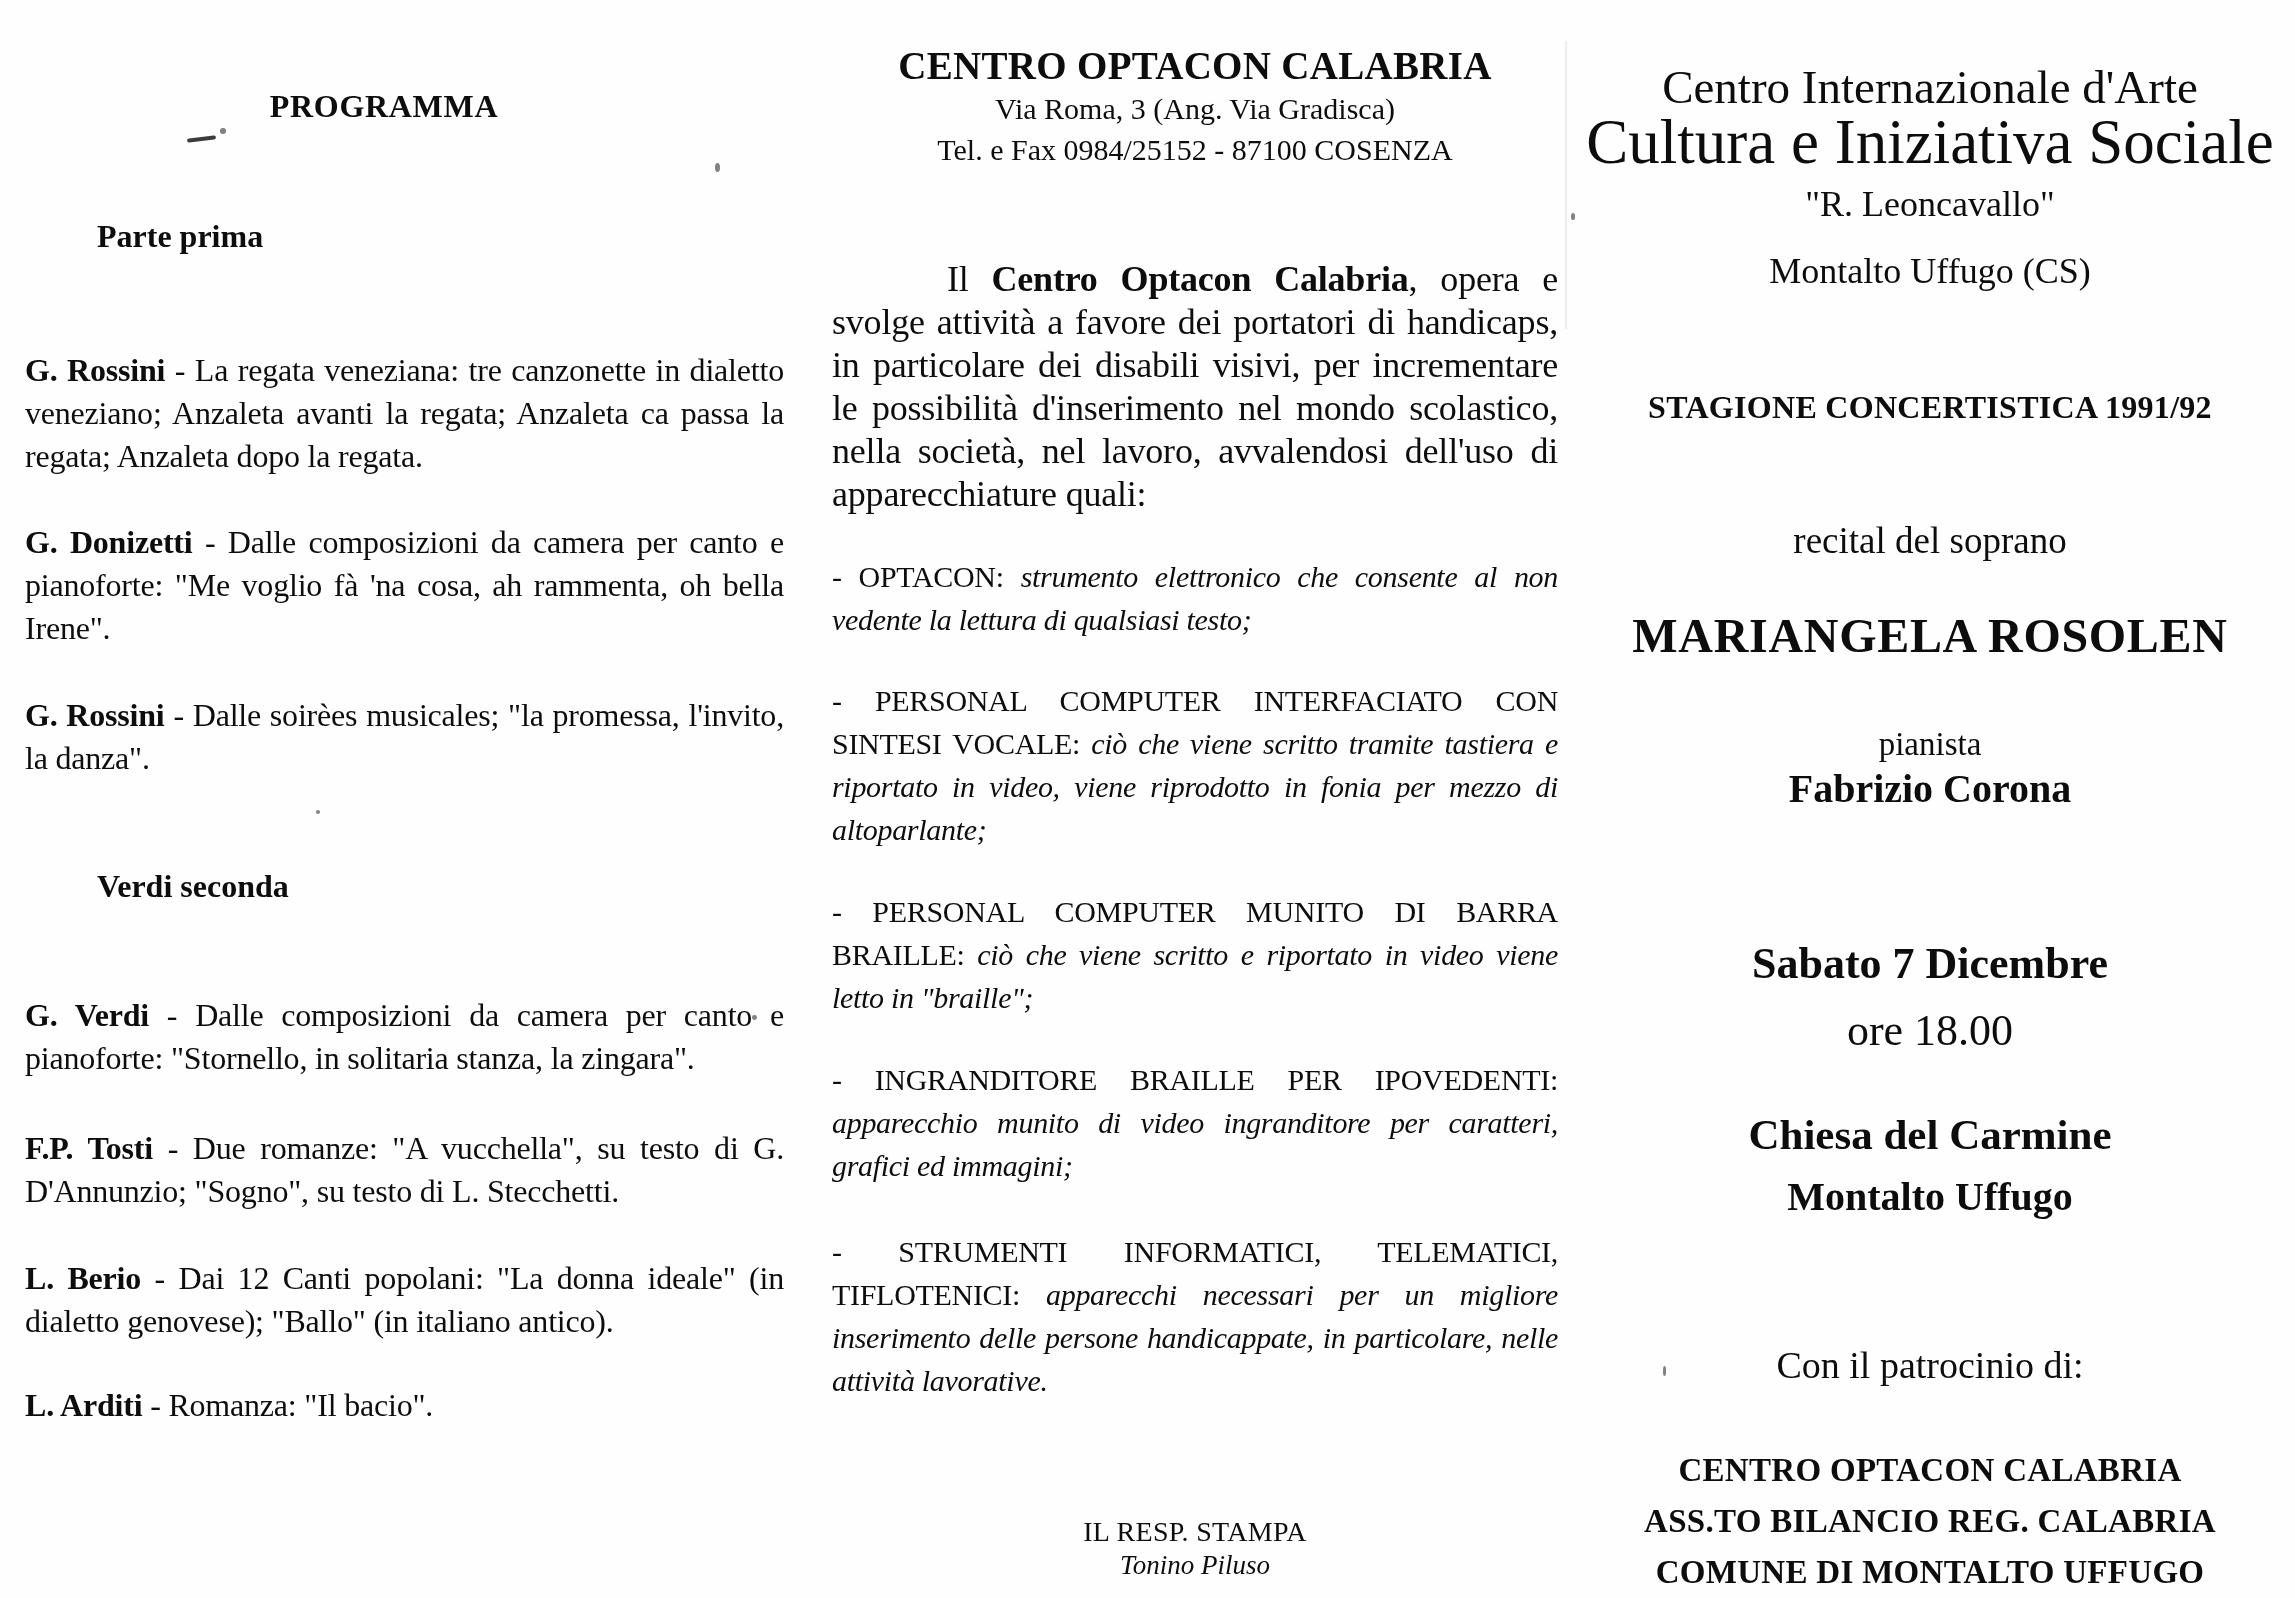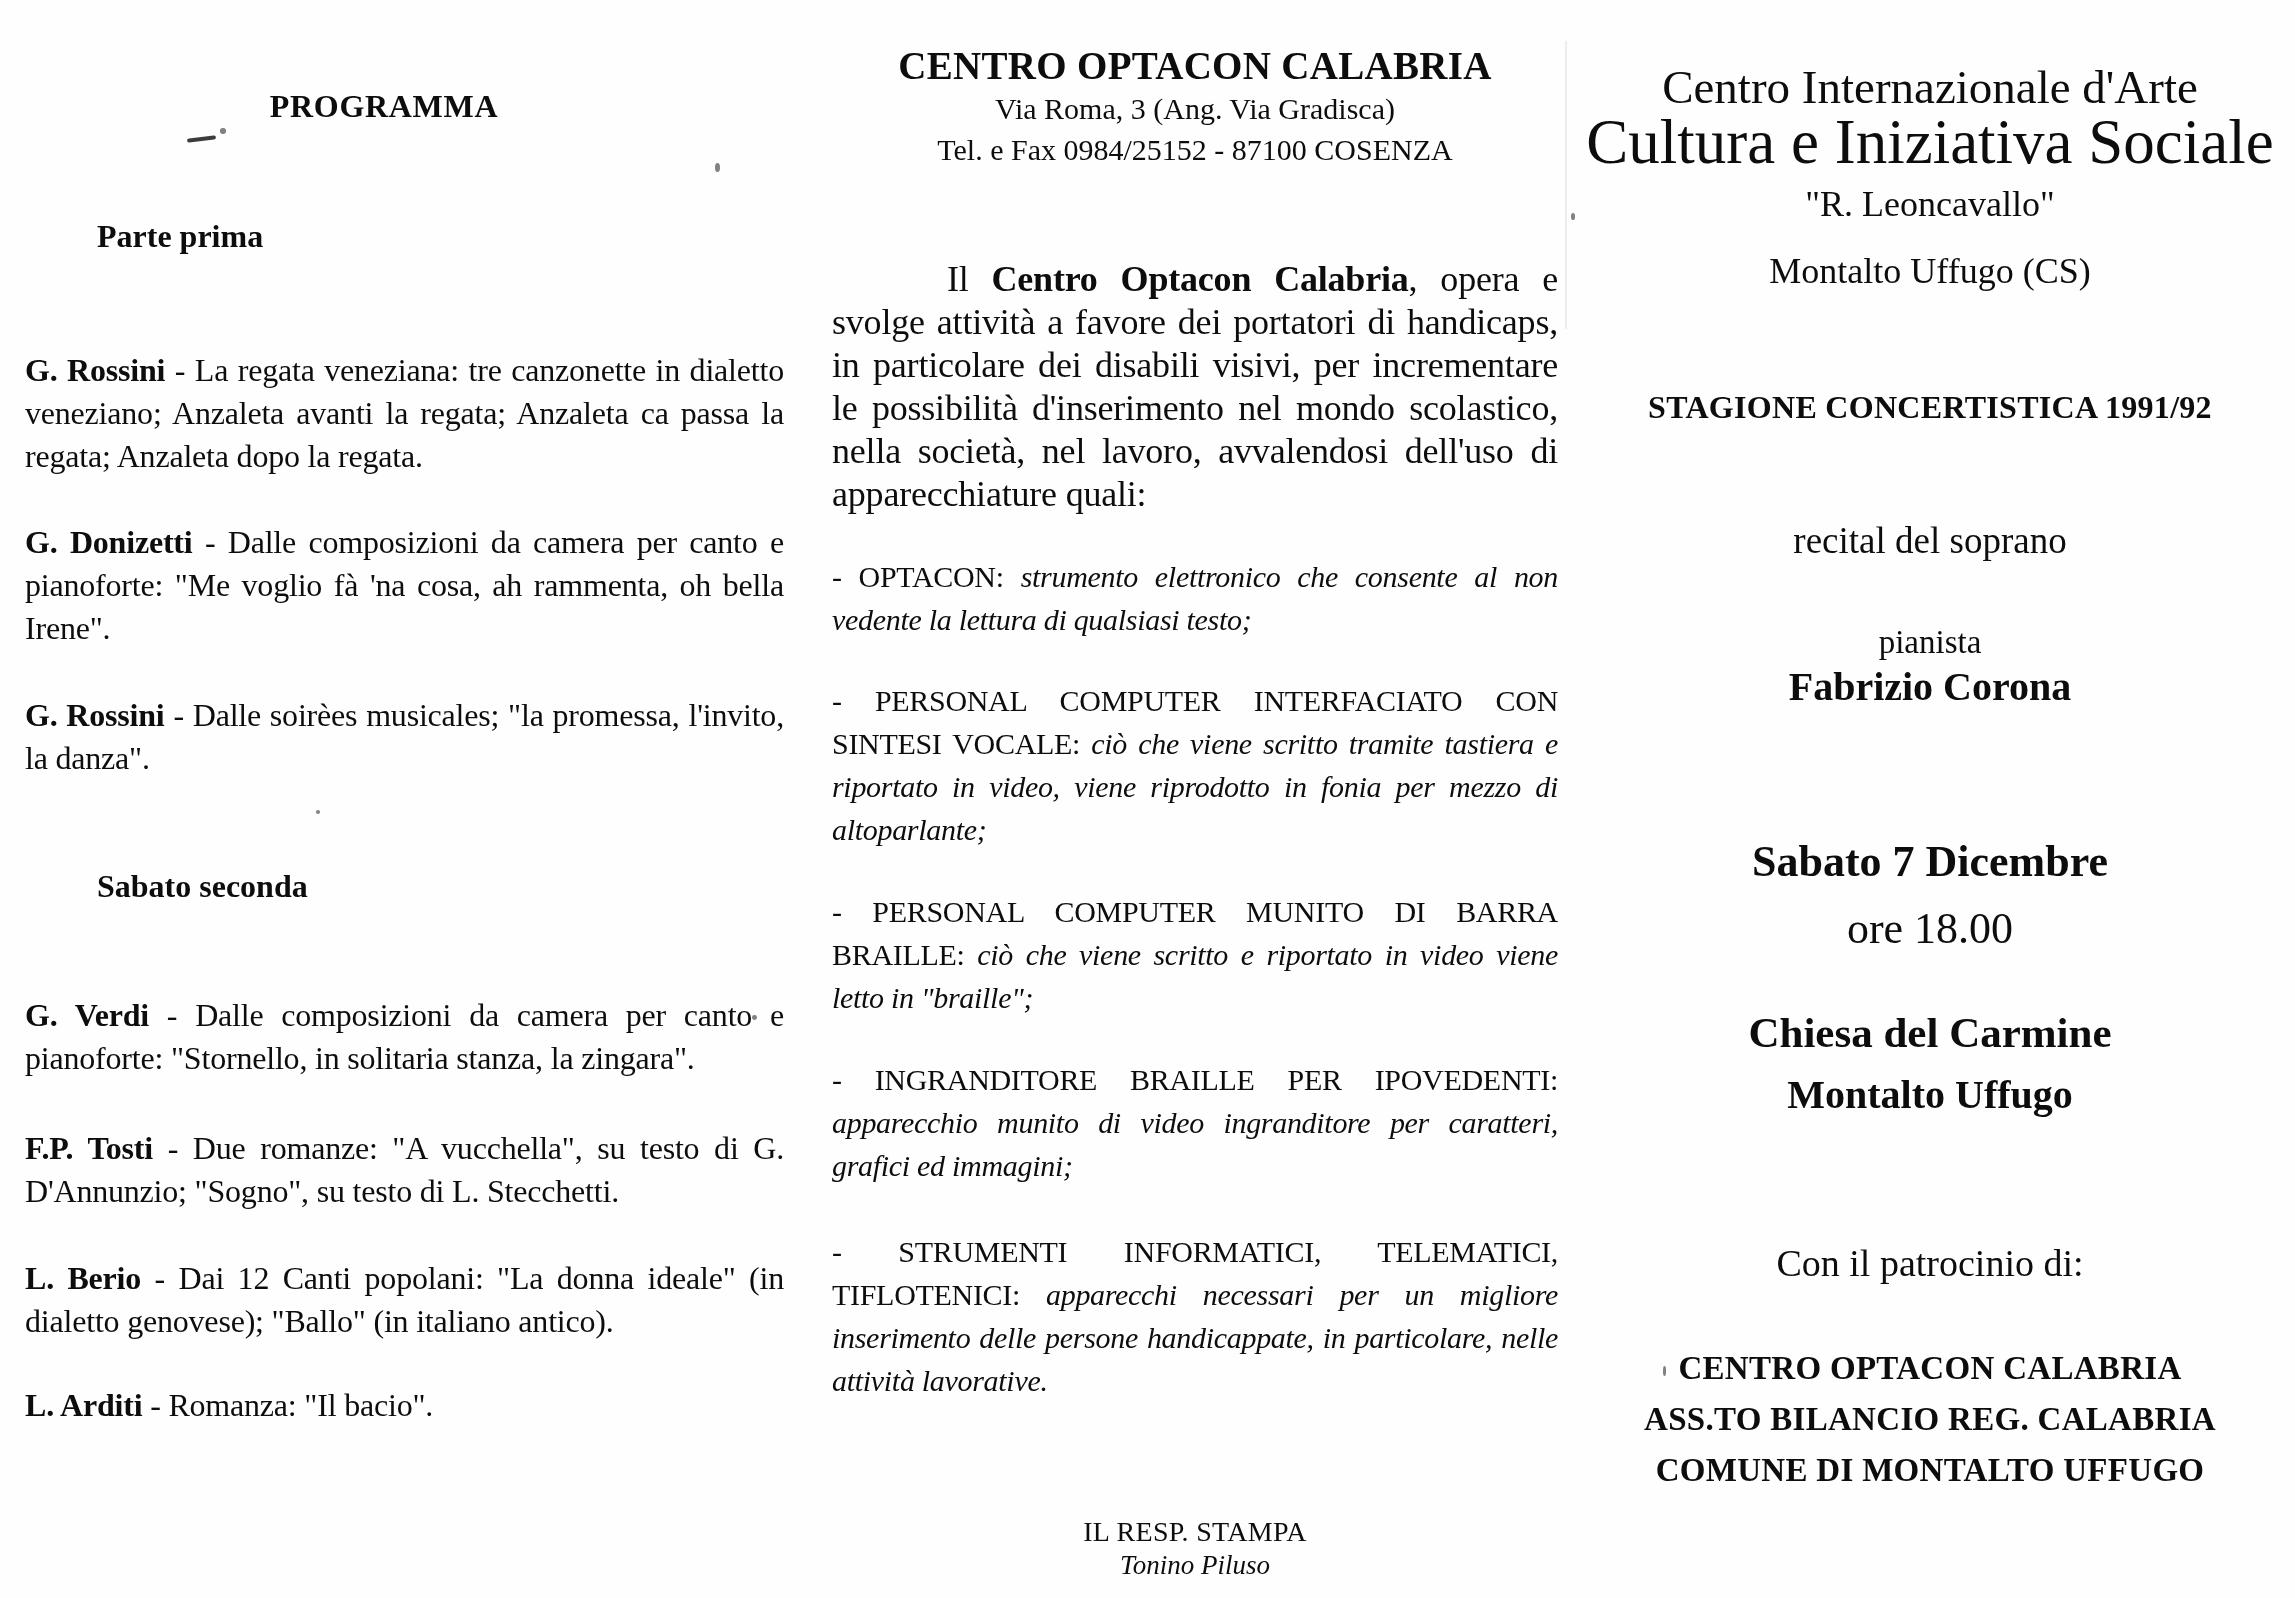--- a/index.html
+++ b/index.html
@@ -76,21 +76,21 @@
 
     <p class="entry mt137"><b>G. Rossini</b>
 <span>- La regata veneziana: tre canzonette in dialetto veneziano; Anzaleta avanti la regata; Anzaleta ca passa la regata; Anzaleta dopo la regata.</span></p>
 
     <p class="entry mt63"><b>G. Donizetti</b>
 <span>- Dalle composizioni da camera per canto e pianoforte: "Me voglio fà 'na cosa, ah rammenta, oh bella Irene".</span></p>
 
     <p class="entry mt64"><b>G. Rossini</b>
 <span>- Dalle soirèes musicales; "la promessa, l'invito, la danza".</span></p>
 
-    <h3 class="part-heading mt128">Sabato seconda</h3>
+    <h3 class="part-heading mt128">Verdi seconda</h3>
 
     <p class="entry mt129"><b>G. Verdi</b>
 <span>- Dalle composizioni da camera per canto e pianoforte: "Stornello, in solitaria stanza, la zingara".</span></p>
 
     <p class="entry mt68"><b>F.P. Tosti</b>
 <span>- Due romanze: "A vucchella", su testo di G. D'Annunzio; "Sogno", su testo di L. Stecchetti.</span></p>
 
     <p class="entry mt64"><b>L. Berio</b>
 <span>- Dai 12 Canti popolani: "La donna ideale" (in dialetto genovese); "Ballo" (in italiano antico).</span></p>
 
@@ -130,20 +130,21 @@
 
   <div class="col col-right">
     <p class="r-line r1">Centro Internazionale d'Arte</p>
     <p class="r-line r2">Cultura e Iniziativa Sociale</p>
     <p class="r-line r3">"R. Leoncavallo"</p>
     <p class="r-line r4">Montalto Uffugo (CS)</p>
 
     <p class="r-line r5">STAGIONE CONCERTISTICA 1991/92</p>
 
     <p class="r-line r6">recital del soprano</p>
+    <p class="r-line r7">MARIANGELA ROSOLEN</p>
 
     <p class="r-line r8">pianista</p>
     <p class="r-line r9">Fabrizio Corona</p>
 
     <p class="r-line r10">Sabato 7 Dicembre</p>
     <p class="r-line r11">ore 18.00</p>
 
     <p class="r-line r12">Chiesa del Carmine</p>
     <p class="r-line r13">Montalto Uffugo</p>
 

